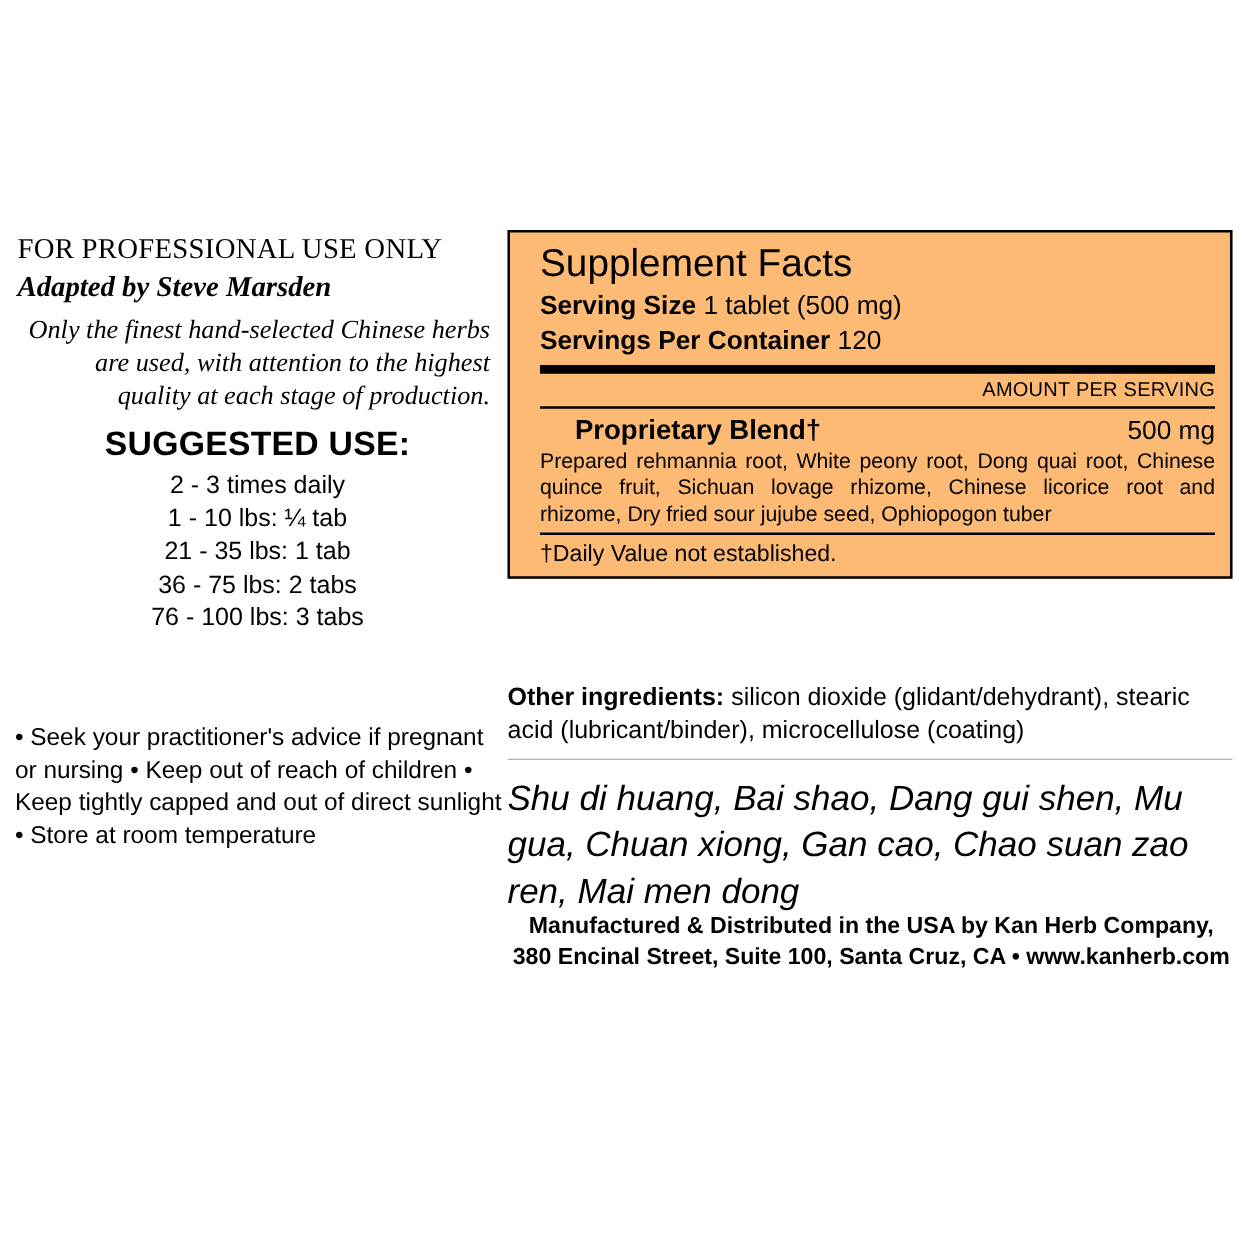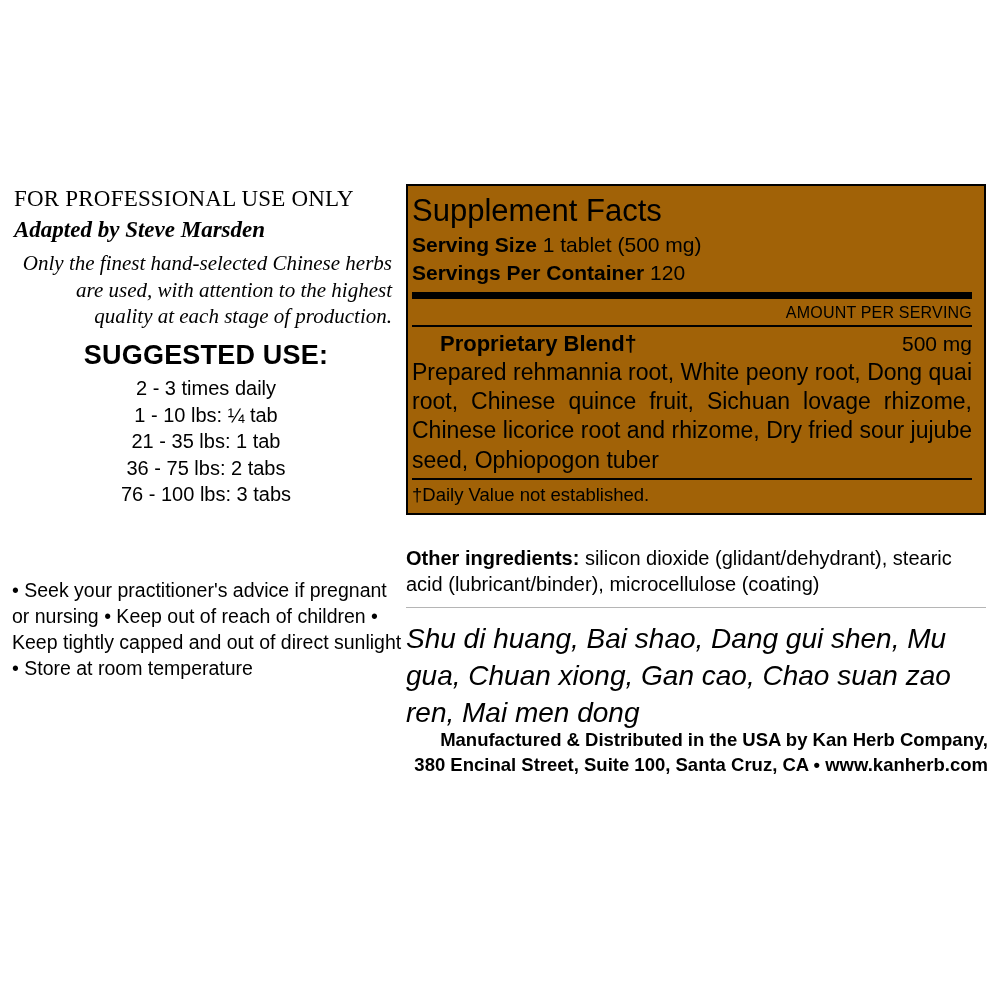--- a/index.html
+++ b/index.html
@@ -91,22 +91,22 @@
   }
 
   
   .facts {
     position: absolute;
     left: 406px;
     top: 184px;
     width: 580px;
     border: 2.5px solid #000;
     box-sizing: border-box;
-    padding: 6px 12px 4px 4px;
-    background: #a16207;
+    padding: 6px 12px 4px 24px;
+    background: #fdba74;
   }
 
   .facts-title {
     font-family: "Liberation Sans", sans-serif;
     font-size: 31px;
     font-weight: normal;
     line-height: 1.12;
     margin: 2px 0 2px 0;
   }
 
@@ -141,21 +141,21 @@
     align-items: baseline;
     font-family: "Liberation Sans", sans-serif;
     font-size: 22px;
     margin-top: 2px;
   }
   .blend-name { font-weight: bold; margin-left: 28px; }
   .blend-amt { font-weight: normal; font-size: 21px; }
 
   .ingredients {
     font-family: "Liberation Sans", sans-serif;
-    font-size: 23px;
+    font-size: 17px;
     line-height: 1.28;
     text-align: justify;
     margin-top: 1px;
   }
 
   .daily-note {
     font-family: "Liberation Sans", sans-serif;
     font-size: 18.5px;
     margin: 4px 0 3px 0;
   }
@@ -189,21 +189,21 @@
     font-style: italic;
     font-size: 28px;
     line-height: 1.32;
   }
 
   .manufacturer {
     position: absolute;
     left: 406px;
     top: 728px;
     width: 582px;
-    text-align: right;
+    text-align: center;
     font-family: "Liberation Sans", sans-serif;
     font-size: 18.5px;
     font-weight: bold;
     line-height: 1.35;
   }
 </style>
 </head>
 <body>
 
 <div class="label-wrap">

